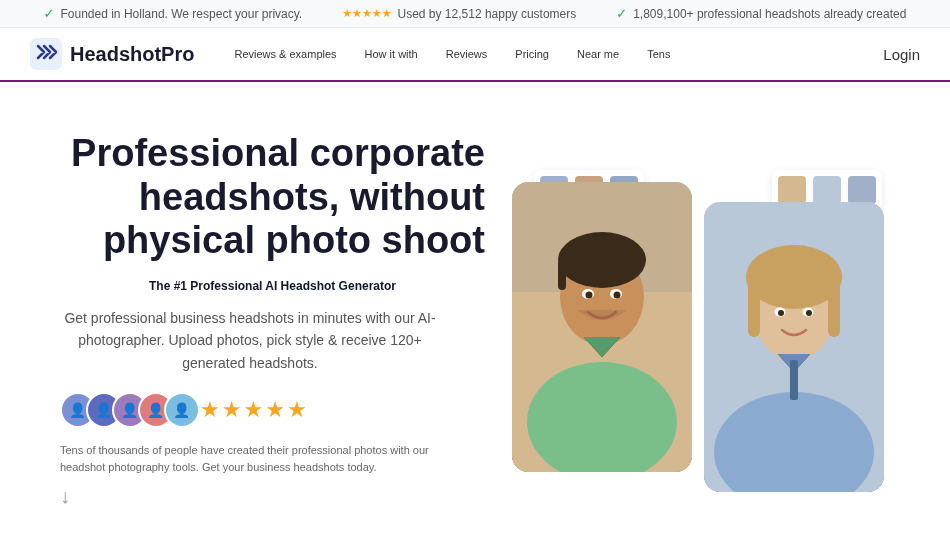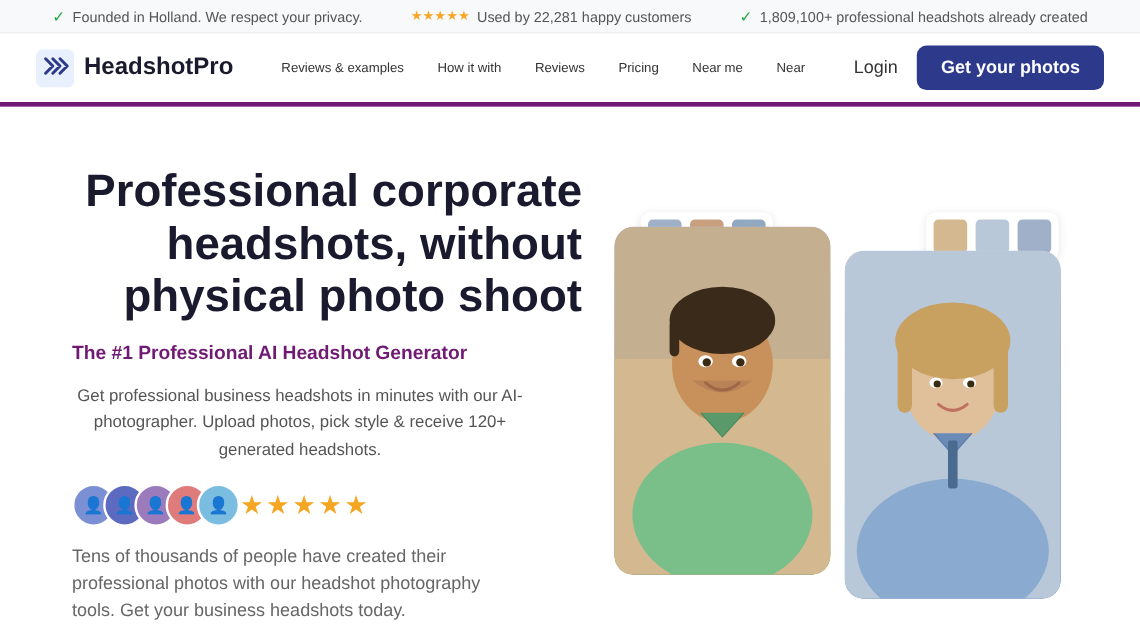--- a/index.html
+++ b/index.html
@@ -23,21 +23,21 @@
       gap: 6px;
     }
     .check-icon { color: #28a745; font-size: 13px; }
     .stars-sm { color: #f5a623; font-size: 11px; }
 
     
     header {
       display: flex;
       align-items: center;
       padding: 10px 30px;
-      border-bottom: 4px solid #701a75;
+      border-bottom: 2px solid #701a75;
       background: #fff;
     }
     .logo {
       display: flex;
       align-items: center;
       gap: 8px;
       font-weight: 700;
       font-size: 20px;
       color: #1a1a2e;
       margin-right: 40px;
@@ -98,24 +98,25 @@
     }
     .hero-title {
       font-size: 38px;
       font-weight: 800;
       color: #1a1a2e;
       line-height: 1.15;
       margin-bottom: 16px;
       text-align: right;
     }
     .hero-subtitle {
-      font-size: 16px;
+      font-size: 12px;
       font-weight: 600;
-      color: #701a75;
+      color: #0f172a;
       margin-bottom: 14px;
+      text-align: center;
     }
     .hero-desc {
       font-size: 14px;
       color: #555;
       line-height: 1.6;
       margin-bottom: 18px;
       max-width: 380px;
       text-align: center;
     }
     .avatars-row {
@@ -144,21 +145,21 @@
     .avatar-circle:nth-child(2) { background: #5c6bc0; }
     .avatar-circle:nth-child(3) { background: #9c7bbd; }
     .avatar-circle:nth-child(4) { background: #e07b7b; }
     .avatar-circle:nth-child(5) { background: #7bbde0; }
     .stars-rating {
       color: #f5a623;
       font-size: 22px;
       letter-spacing: 2px;
     }
     .hero-tagline {
-      font-size: 15px;
+      font-size: 11px;
       color: #666;
       line-height: 1.5;
       max-width: 380px;
       margin-bottom: 10px;
     }
     .arrow-down {
       color: #999;
       font-size: 20px;
       margin-top: 6px;
     }
@@ -240,21 +241,21 @@
 </head>
 <body>
 
 <div class="top-banner">
   <div class="top-banner-item">
     <span class="check-icon">✓</span>
     <span>Founded in Holland. We respect your privacy.</span>
   </div>
   <div class="top-banner-item">
     <span class="stars-sm">★★★★★</span>
-    <span>Used by 22,281 happy customers</span>
+    <span>Used by 12,512 happy customers</span>
   </div>
   <div class="top-banner-item">
     <span class="check-icon">✓</span>
     <span>1,809,100+ professional headshots already created</span>
   </div>
 </div>
 
 <header>
   <a class="logo" href="#">
     <svg class="logo-icon" viewBox="0 0 32 32" fill="none">
@@ -262,25 +263,24 @@
       <path d="M8 8 L14 14 L8 20 M14 8 L20 14 L14 20 M20 8 L26 14 L20 20" stroke="#2d3a8c" stroke-width="2.5" stroke-linecap="round" stroke-linejoin="round" fill="none"></path>
     </svg>
     <span>HeadshotPro</span>
   </a>
   <nav>
     <a href="#">Reviews &amp; examples</a>
     <a href="#">How it with</a>
     <a href="#">Reviews</a>
     <a href="#">Pricing</a>
     <a href="#">Near me</a>
-    <a href="#">Near</a>
+    <a href="#">Tens</a>
   </nav>
   <div class="header-actions">
     <button class="login-btn">Login</button>
-    <button class="cta-btn">Get your photos</button>
   </div>
 </header>
 
 <div class="hero">
   <div class="hero-left">
     <h1 class="hero-title">Professional corporate headshots, without physical photo shoot</h1>
     <p class="hero-subtitle">The #1 Professional AI Headshot Generator</p>
     <p class="hero-desc">Get professional business headshots in minutes with our AI-photographer. Upload photos, pick style &amp; receive 120+ generated headshots.</p>
     <div class="avatars-row">
       <div class="avatar-stack">

